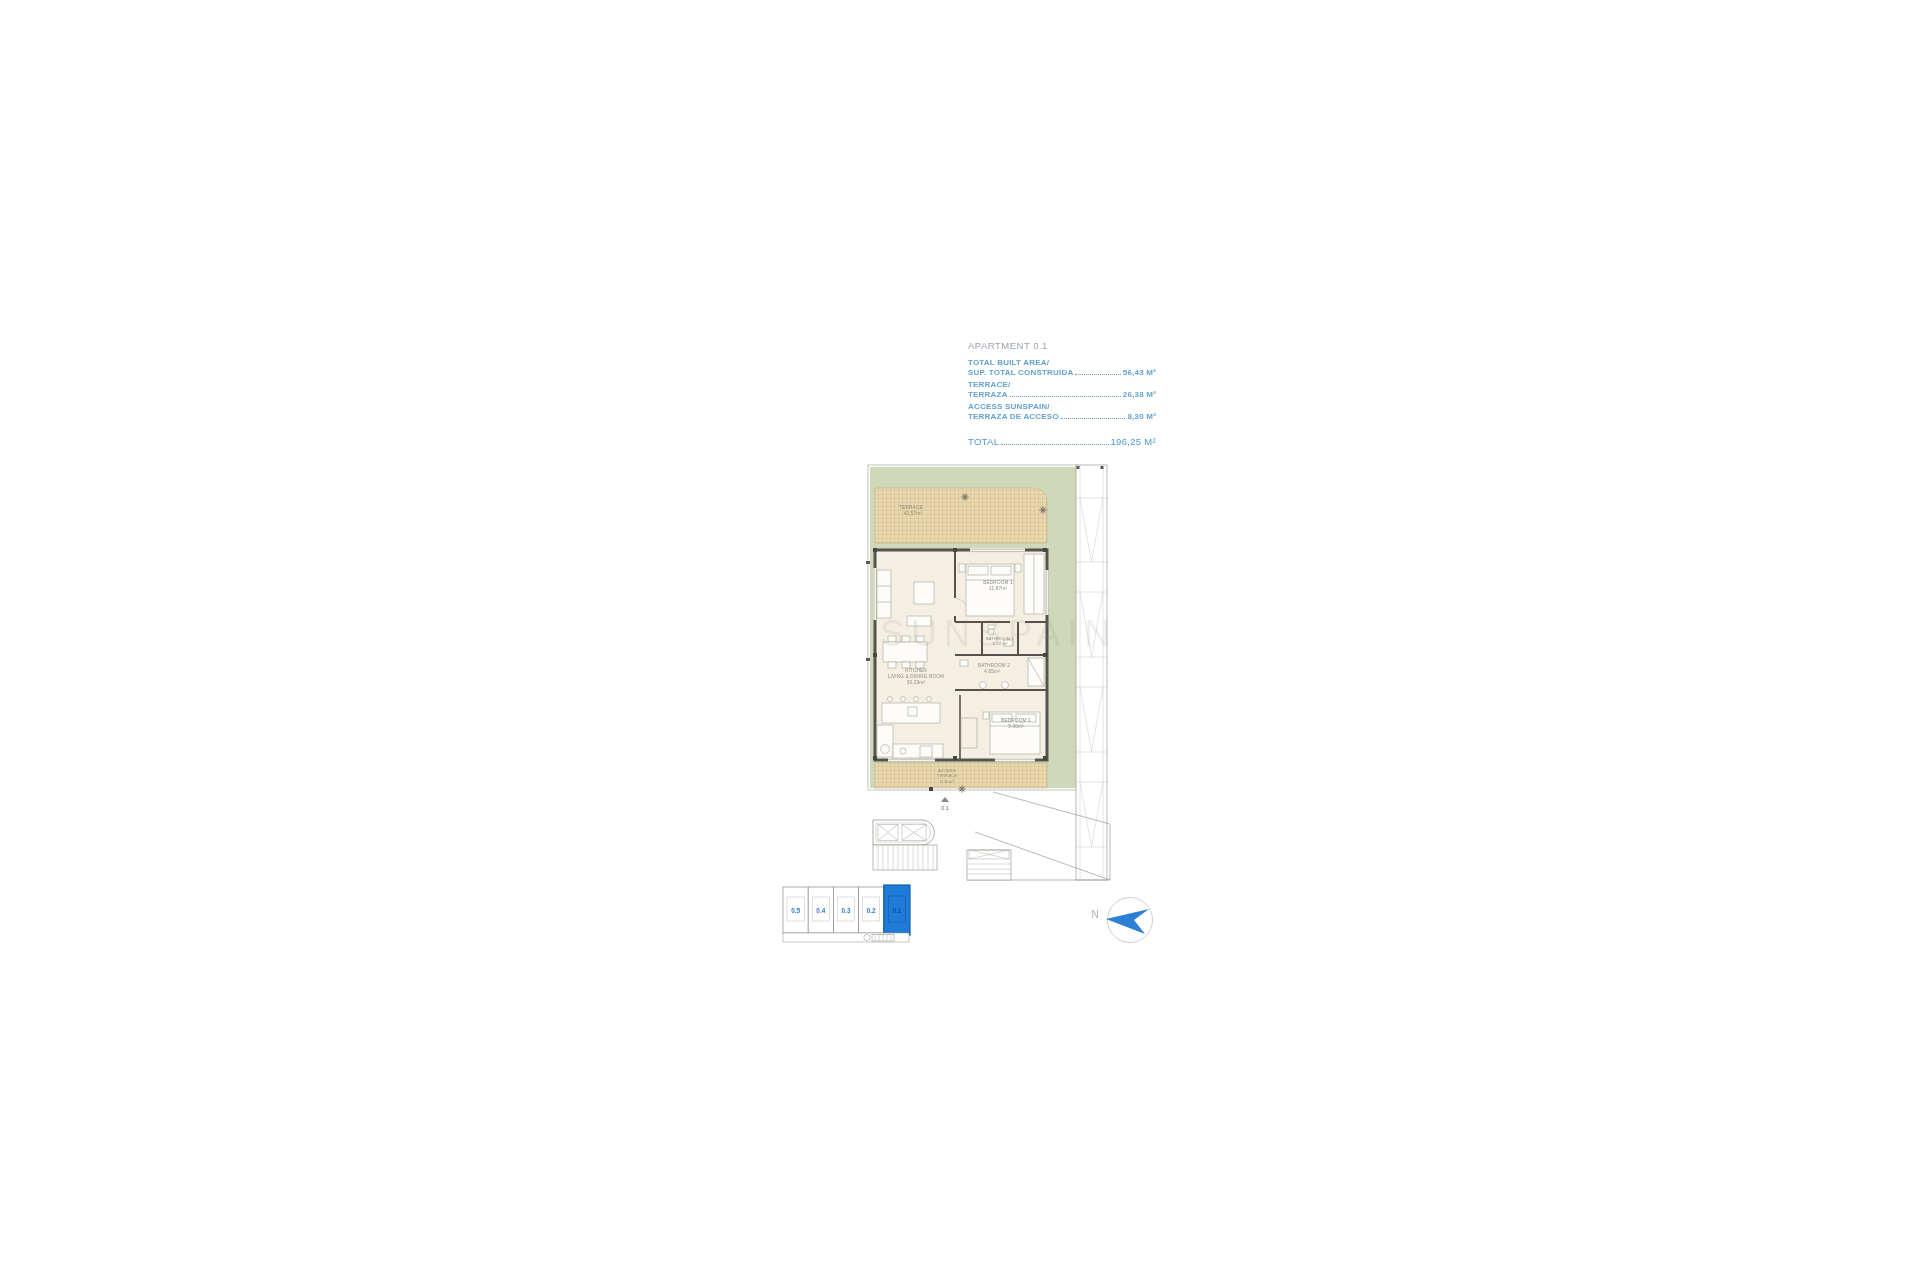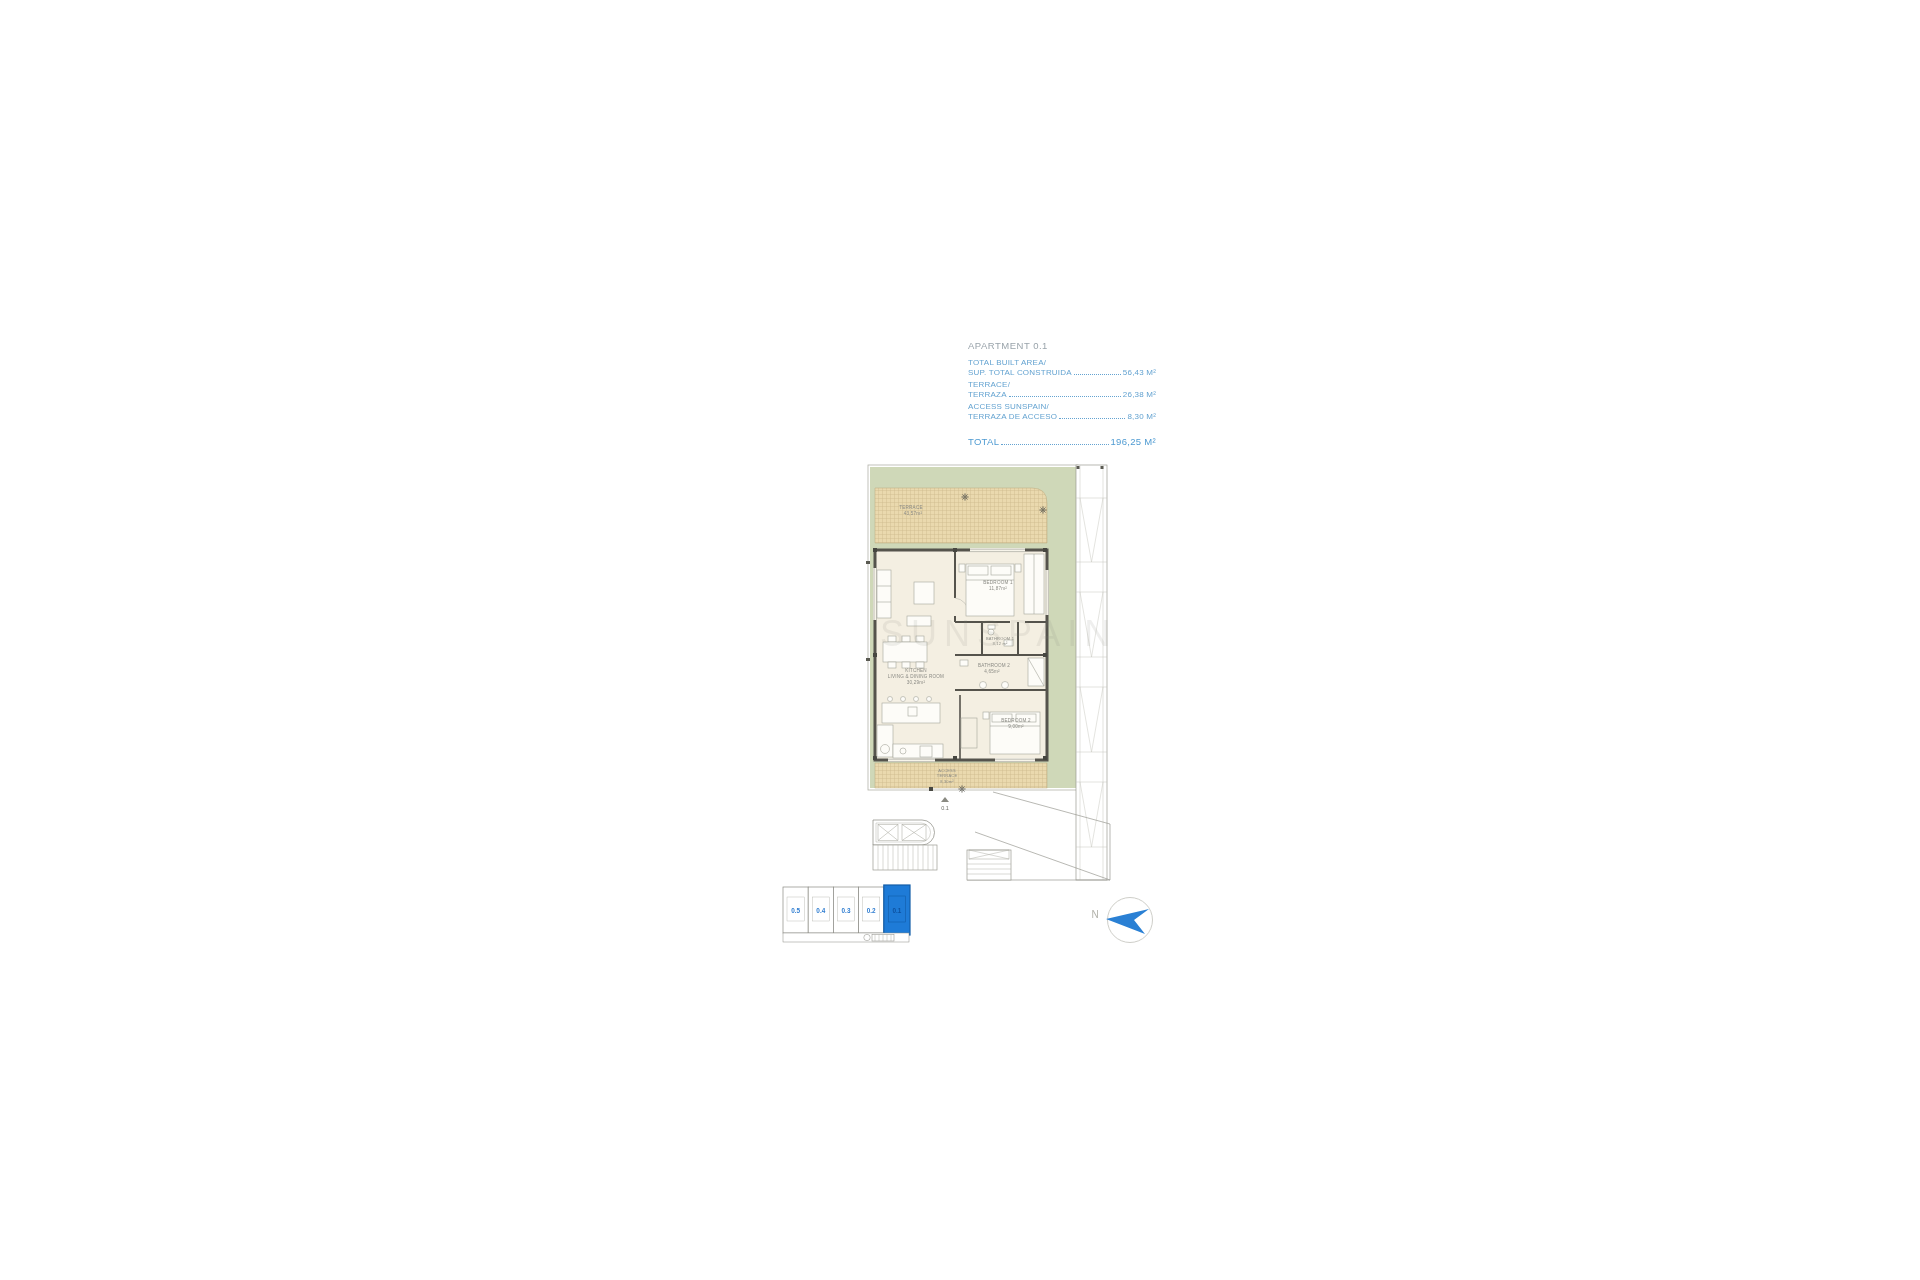--- a/index.html
+++ b/index.html
@@ -1,21 +1,21 @@
 <!DOCTYPE html>
 <html><head>
 <meta charset="utf-8">
 <style>
   html,body{margin:0;padding:0;background:#fff;}
   .page{position:relative;width:1920px;height:1144px;background:#ffffff;overflow:hidden;
         font-family:"Liberation Sans",sans-serif;}
   
   .info{position:absolute;left:968px;top:340px;width:188px;}
   .info-title{font-size:9.5px;letter-spacing:.5px;color:#9aa4ab;margin-bottom:7px;}
-  .info-row{margin-bottom:3px;color:#64a3d1;font-size:8px;line-height:9.5px;letter-spacing:.2px;}
+  .info-row{margin-bottom:3px;color:#64a3d1;font-size:8px;line-height:9.5px;letter-spacing:.2px;font-weight:bold;}
   .leader{display:flex;align-items:baseline;white-space:nowrap;}
   .dots{flex:1;border-bottom:1px dotted #64a3d1;margin:0 2px 1px 2px;min-width:8px;}
   .total-row{margin-top:15px;color:#4f9bd2;font-size:9.5px;letter-spacing:.3px;}
   
   .plan-svg{position:absolute;left:770px;top:450px;width:400px;height:520px;}
   svg text{font-family:"Liberation Sans",sans-serif;}
   .room-label{fill:#8b8b85;font-size:4.6px;letter-spacing:.2px;}
   .room-label.small{font-size:4px;}
   .wm{fill:#84847a;opacity:.12;font-size:36px;letter-spacing:7px;}
   .unit-label{fill:#2f7dd1;font-size:6.4px;font-weight:700;}

